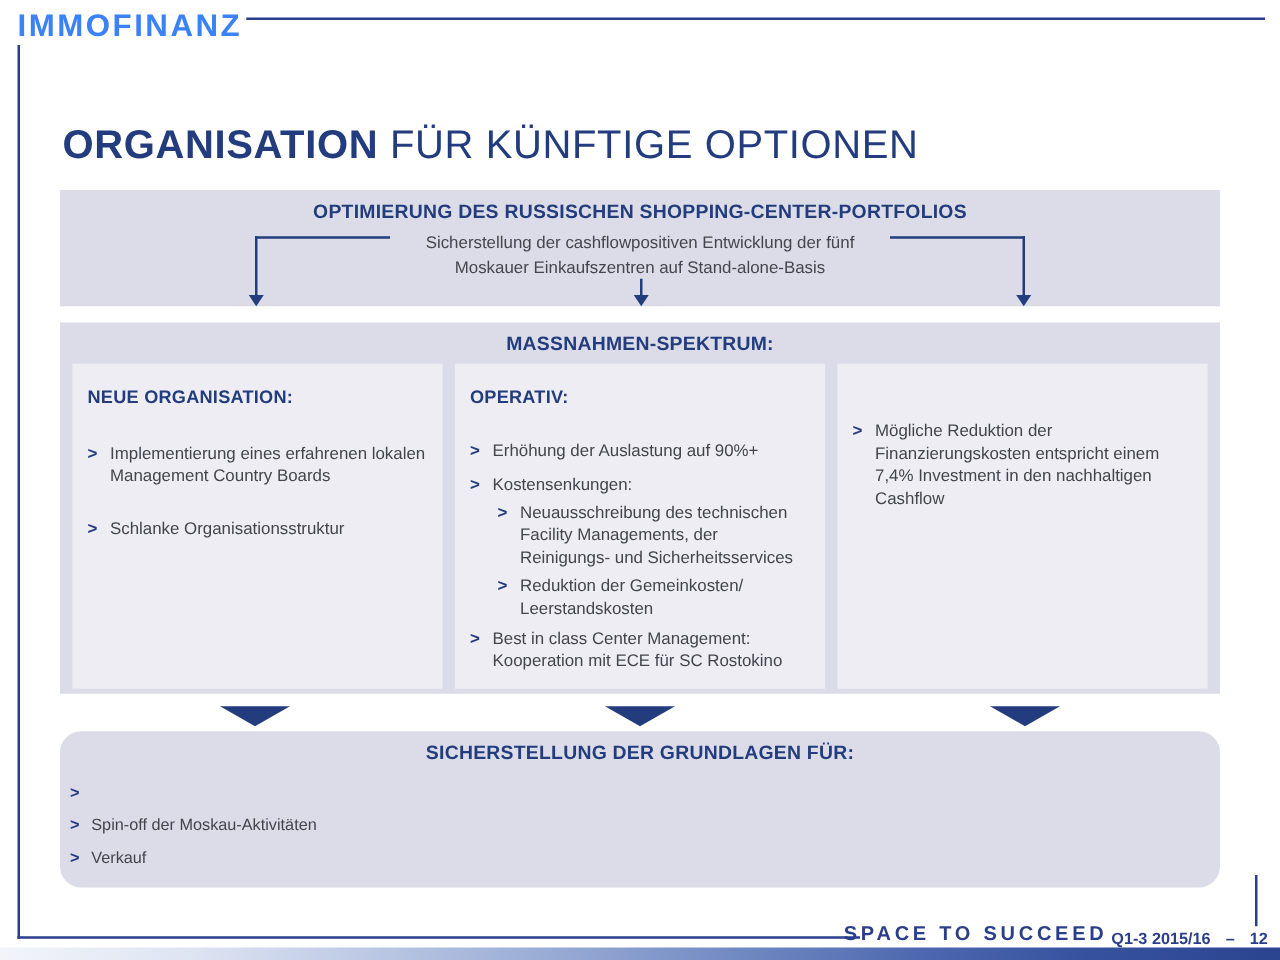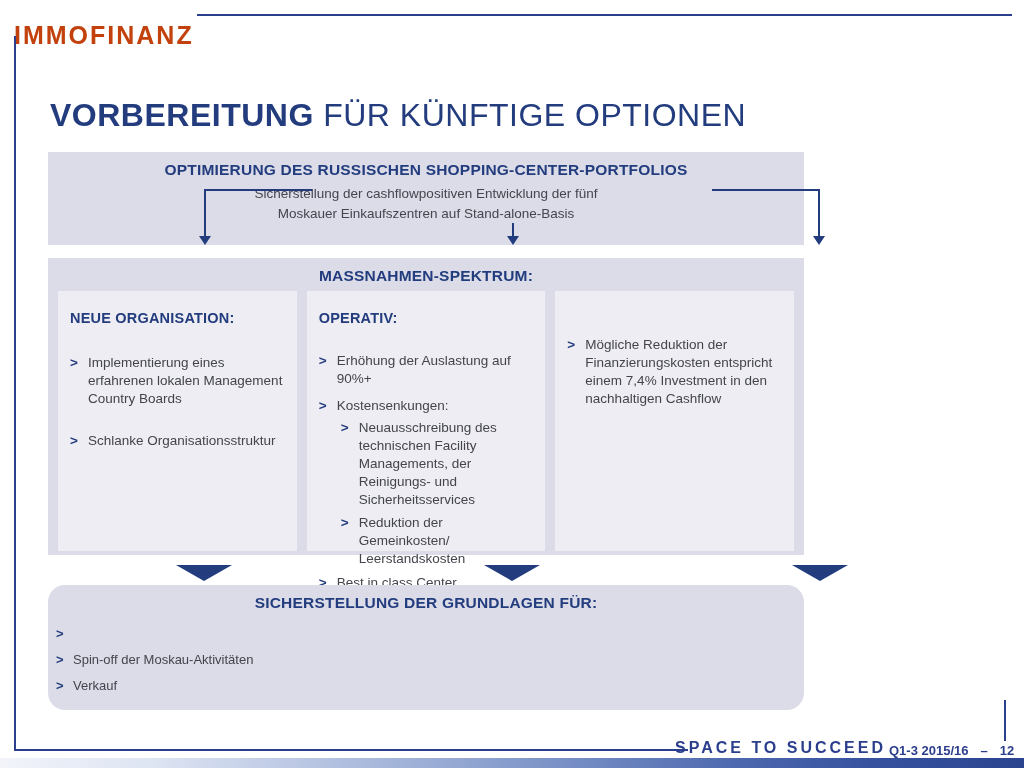--- a/index.html
+++ b/index.html
@@ -1,35 +1,35 @@
 <!DOCTYPE html>
 <html><head>
 <meta charset="utf-8">
 <style>
   html,body{margin:0;padding:0;background:#fff;}
   .slide{position:relative;width:1024px;height:768px;background:#ffffff;
          font-family:"Liberation Sans",sans-serif;overflow:hidden;}
 
   
-  .logo{position:absolute;left:14px;top:21px;font-size:25px;font-weight:700;
-        letter-spacing:2px;color:#c2410c;}
+  .logo{position:absolute;left:14px;top:7px;font-size:25px;font-weight:700;
+        letter-spacing:2px;color:#3b82f6;}
   .rule{position:absolute;background:#2B3E8C;}
   .top-rule{left:197px;top:14px;width:815px;height:2px;}
   .left-rule{left:14px;top:36px;width:2px;height:715px;}
   .bottom-rule{left:14px;top:749px;width:674px;height:2px;}
   .pagenum-rule{left:1004px;top:700px;width:2px;height:41px;}
 
   
   .title{position:absolute;left:50px;top:76px;font-size:32px;color:#223C7E;
          letter-spacing:.5px;white-space:nowrap;}
   .title .b{font-weight:700;}
   .title .r{font-weight:400;}
 
   
-  .box{position:absolute;left:48px;width:756px;background:#DBDCE7;}
+  .box{position:absolute;left:48px;width:928px;background:#DBDCE7;}
   .box1{top:152px;height:93px;}
   .box2{top:258px;height:297px;}
   .box3{top:585px;height:125px;border-radius:17px;}
   .box-heading{text-align:center;font-weight:700;color:#223C7E;
                font-size:15.5px;padding-top:9px;letter-spacing:.2px;}
   .box1-sub{text-align:center;font-size:13.5px;color:#45454E;
             margin-top:5px;line-height:20px;}
 
   
   .conn{position:absolute;background:#223C7E;}
@@ -79,21 +79,21 @@
 </style>
 </head>
 <body>
 
 <div class="slide">
 
   <div class="logo">IMMOFINANZ</div>
   <div class="rule top-rule"></div>
   <div class="rule left-rule"></div>
 
-  <h1 class="title"><span class="b">VORBEREITUNG</span><span class="r"> FÜR KÜNFTIGE OPTIONEN</span></h1>
+  <h1 class="title"><span class="b">ORGANISATION</span><span class="r"> FÜR KÜNFTIGE OPTIONEN</span></h1>
 
   <section class="box box1">
     <div class="box-heading">OPTIMIERUNG DES RUSSISCHEN SHOPPING-CENTER-PORTFOLIOS</div>
     <div class="box1-sub">
       <div>Sicherstellung der cashflowpositiven Entwicklung der fünf</div>
       <div>Moskauer Einkaufszentren auf Stand-alone-Basis</div>
     </div>
   </section>
 
   <div class="conn conn-left-h"></div>

